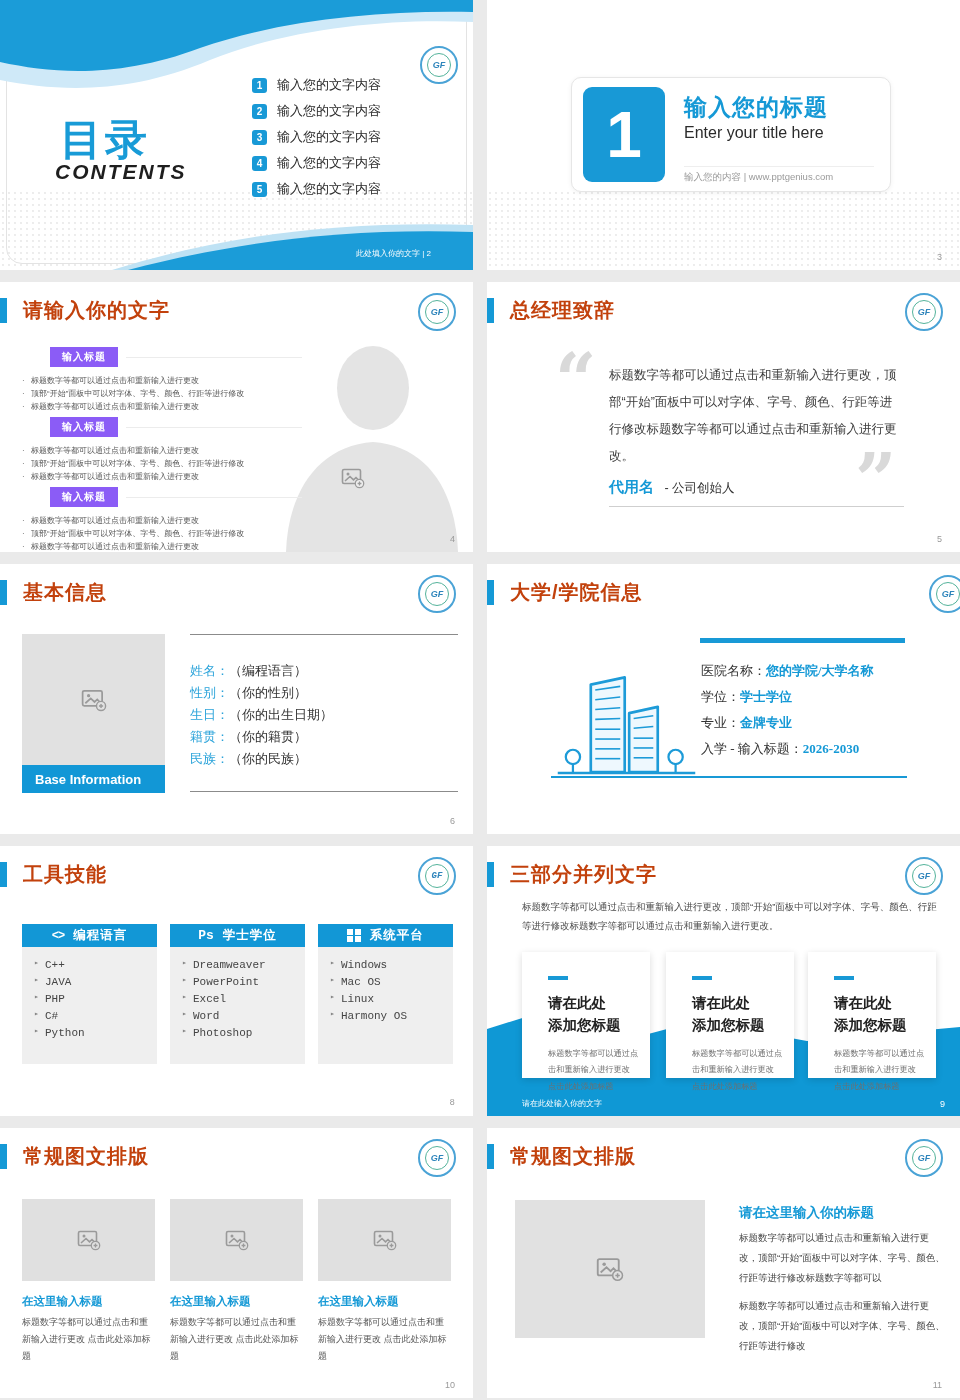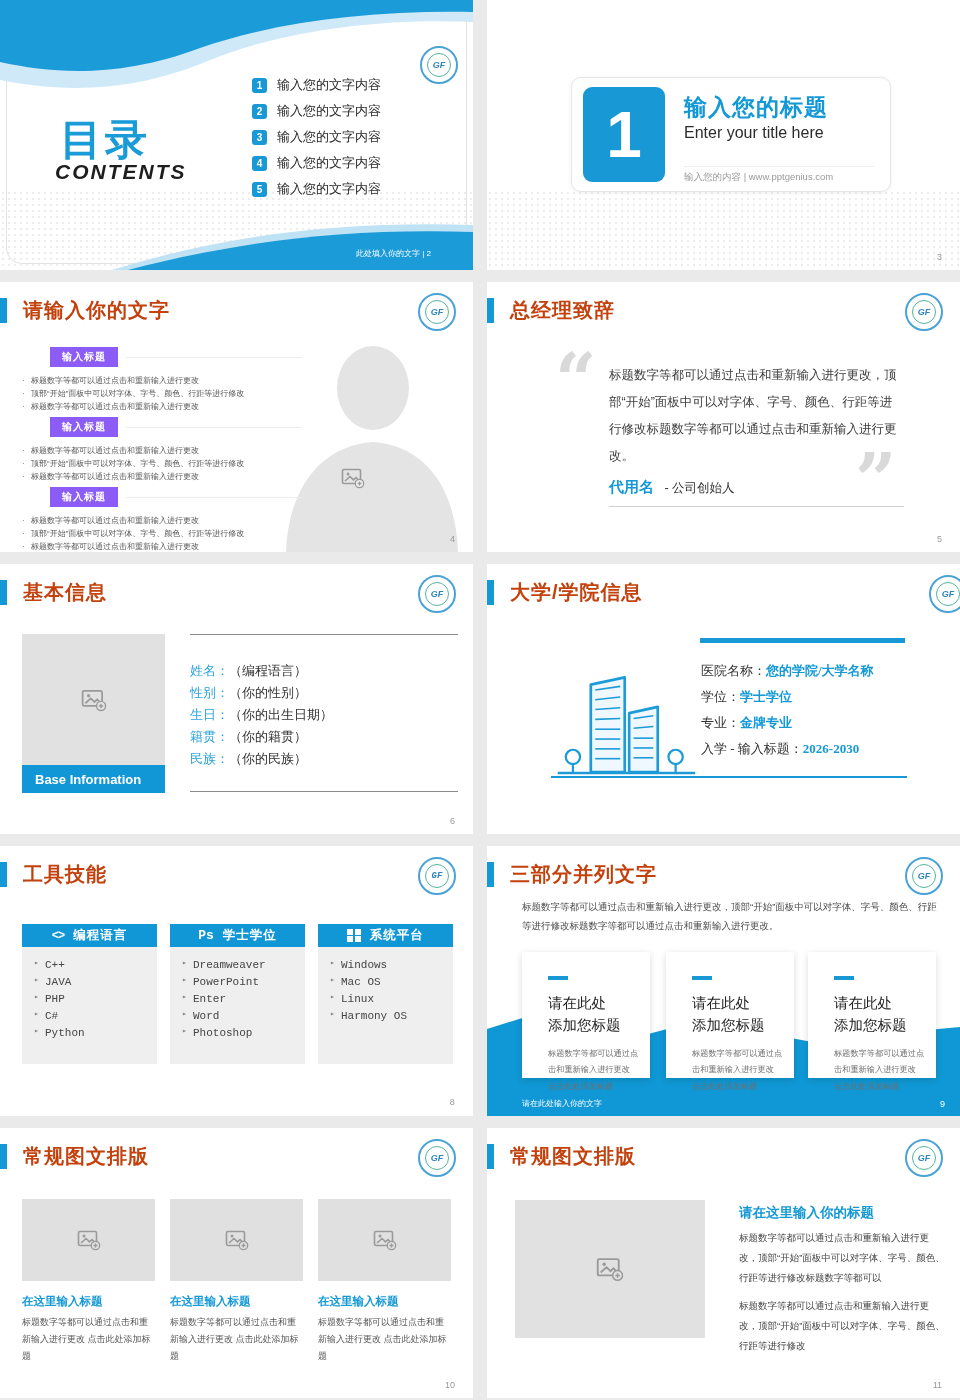--- a/index.html
+++ b/index.html
@@ -108,21 +108,21 @@
   .skill-body ul{margin:0;padding:0;list-style:none;}
   .skill-body li{font-size:11px;color:#444;line-height:1.55;padding-left:11px;position:relative;}
   .skill-body li::before{content:"▸";position:absolute;left:0;top:0;font-size:8px;color:#888;}
 
   
   .tp-intro{position:absolute;left:35px;top:52px;width:420px;font-size:9.5px;color:#4a4a4a;line-height:1.95;z-index:1;}
   .tp-wave{position:absolute;left:0;top:155px;width:473px;height:115px;z-index:1;}
   .tp-card{position:absolute;top:106px;width:128px;height:126px;background:#fff;z-index:2;
     box-shadow:0 2px 7px rgba(0,0,0,.14);box-sizing:border-box;padding:24px 10px 0 26px;}
   .tp-dash{width:20px;height:4px;background:#1899d6;margin-bottom:12px;}
-  .tp-title{font-size:14.5px;font-weight:normal;color:#222;line-height:1.55;}
+  .tp-title{font-size:14.5px;font-weight:bold;color:#222;line-height:1.55;}
   .tp-body{margin-top:9px;font-size:8.2px;color:#6e6e6e;line-height:2.0;}
   .tp-footer{position:absolute;left:35px;bottom:7px;font-size:8px;color:#fff;z-index:3;}
   .tp-page{position:absolute;right:15px;bottom:7px;font-size:9px;color:#fff;z-index:3;}
 
   
   .g-col{position:absolute;top:71px;width:133px;}
   .g-ph{height:82px;background:#e0e0e0;display:flex;align-items:center;justify-content:center;}
   .g-title{margin-top:13px;font-size:11.5px;font-weight:bold;color:#1599d6;}
   .g-body{margin-top:5px;font-size:9px;color:#555;line-height:1.9;}
 
@@ -394,21 +394,21 @@
   </div>
   <div class="skill-col" style="left:170px;">
     <div class="skill-hd">
       <span class="skill-icn ps">Ps</span>
       <span class="ttl">学士学位</span>
     </div>
     <div class="skill-body">
       <ul>
         <li>Dreamweaver</li>
         <li>PowerPoint</li>
-        <li>Enter</li>
+        <li>Excel</li>
         <li>Word</li>
         <li>Photoshop</li>
       </ul>
     </div>
   </div>
   <div class="skill-col" style="left:318px;">
     <div class="skill-hd">
       <span class="skill-icn winflag">
           <i></i>
           <i></i>

